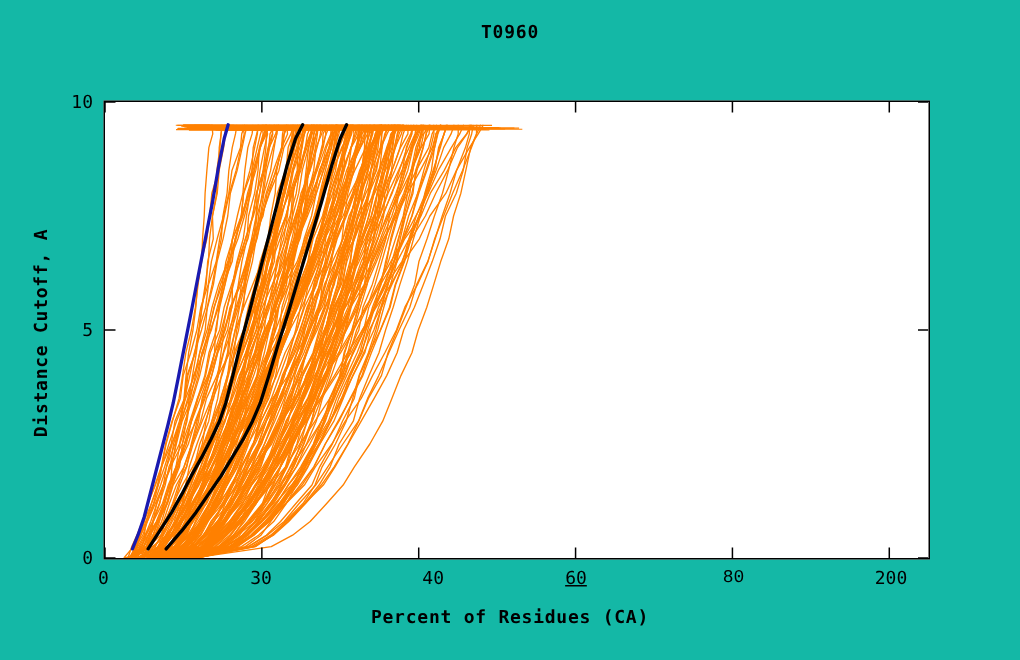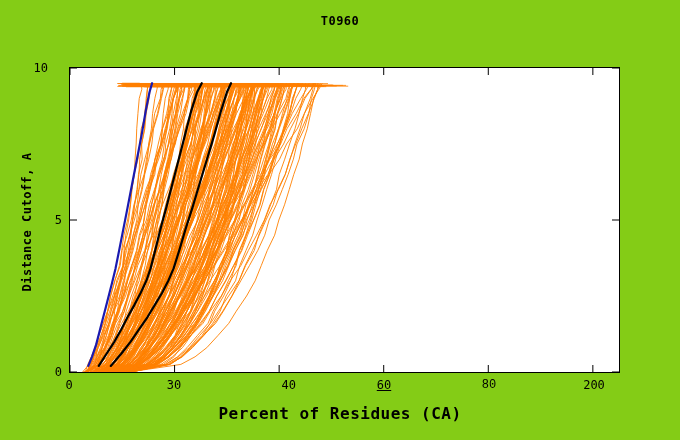--- a/index.html
+++ b/index.html
@@ -4,21 +4,21 @@
 <style>
   html, body {
     margin: 0;
     padding: 0;
     background: #ffffff;
   }
   #root {
     position: relative;
     width: 680px;
     height: 440px;
-    background: #84cc16;
+    background: #14b8a6;
     font-family: "DejaVu Sans Mono", monospace;
     overflow: hidden;
   }
   #chart-title {
     position: absolute;
     left: 0;
     top: 14px;
     width: 680px;
     text-align: center;
     font-size: 12px;
@@ -56,21 +56,21 @@
     color: #000000;
     text-align: right;
     font-family: "DejaVu Sans Mono", monospace;
   }
   #xlabel {
     position: absolute;
     left: 0;
     top: 404px;
     width: 680px;
     text-align: center;
-    font-size: 16px;
+    font-size: 12px;
     font-weight: bold;
     color: #000000;
     font-family: "DejaVu Sans Mono", monospace;
     letter-spacing: 0.5px;
   }
   #ylabel {
     position: absolute;
     left: -80px;
     top: 212px;
     width: 220px;
@@ -365,18 +365,18 @@
 
   <div class="tick-label-x" style="left:52px; top:378px; width:34px;">0</div>
   <div class="tick-label-x" style="left:157px; top:378px; width:34px;">30</div>
   <div class="tick-label-x" style="left:262px; top:378px; width:34px;text-align:right;">40</div>
   <div class="tick-label-x" style="left:367px; top:378px; width:34px;text-decoration:underline;">60</div>
   <div class="tick-label-x" style="left:472px; top:378px; width:34px;font-family:Liberation Mono, monospace;">80</div>
   <div class="tick-label-x" style="left:577px; top:378px; width:34px;">200</div>
 
   <div class="tick-label-y" style="left:26px; top:365px; width:36px;">0</div>
   <div class="tick-label-y" style="left:26px; top:213px; width:36px;">5</div>
-  <div class="tick-label-y" style="left:12px; top:61px; width:36px;">10</div>
+  <div class="tick-label-y" style="left:26px; top:61px; width:36px;">10</div>
 
   <div id="xlabel">Percent of Residues (CA)</div>
   <div id="ylabel">Distance Cutoff, A</div>
 
 </div>
 
 </body></html>

